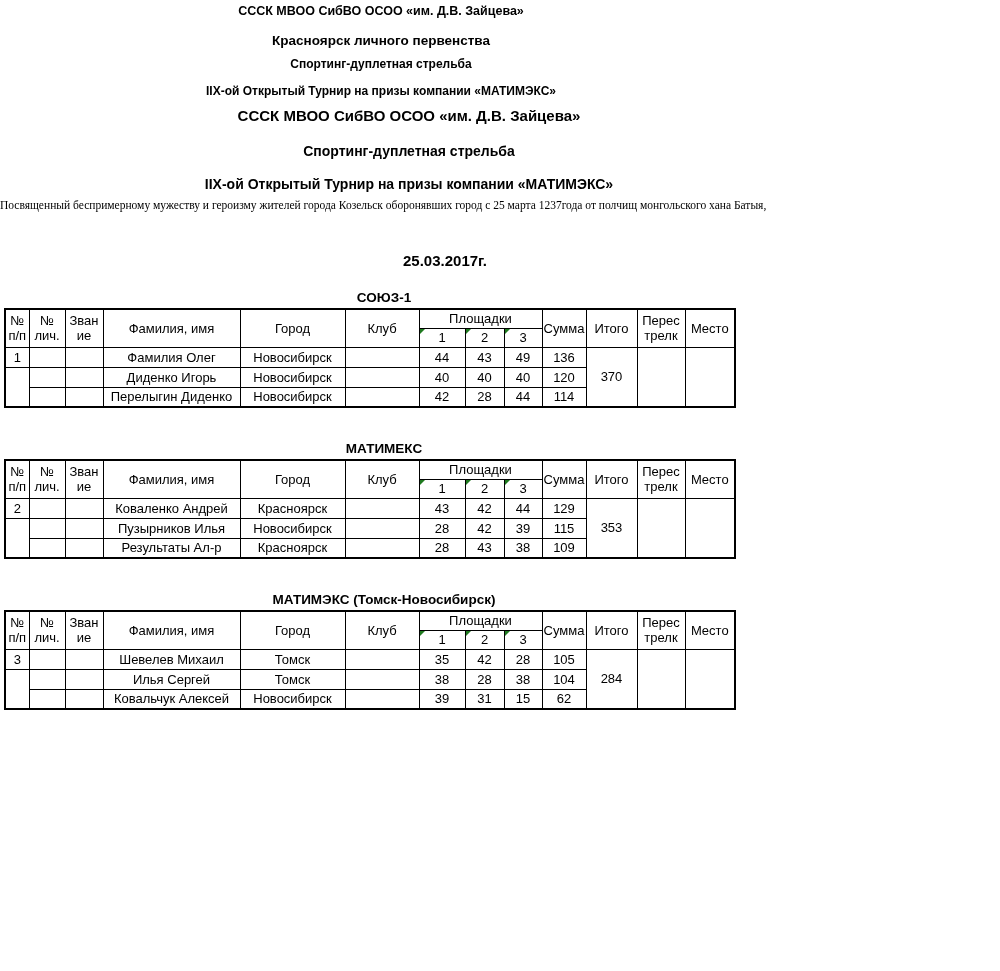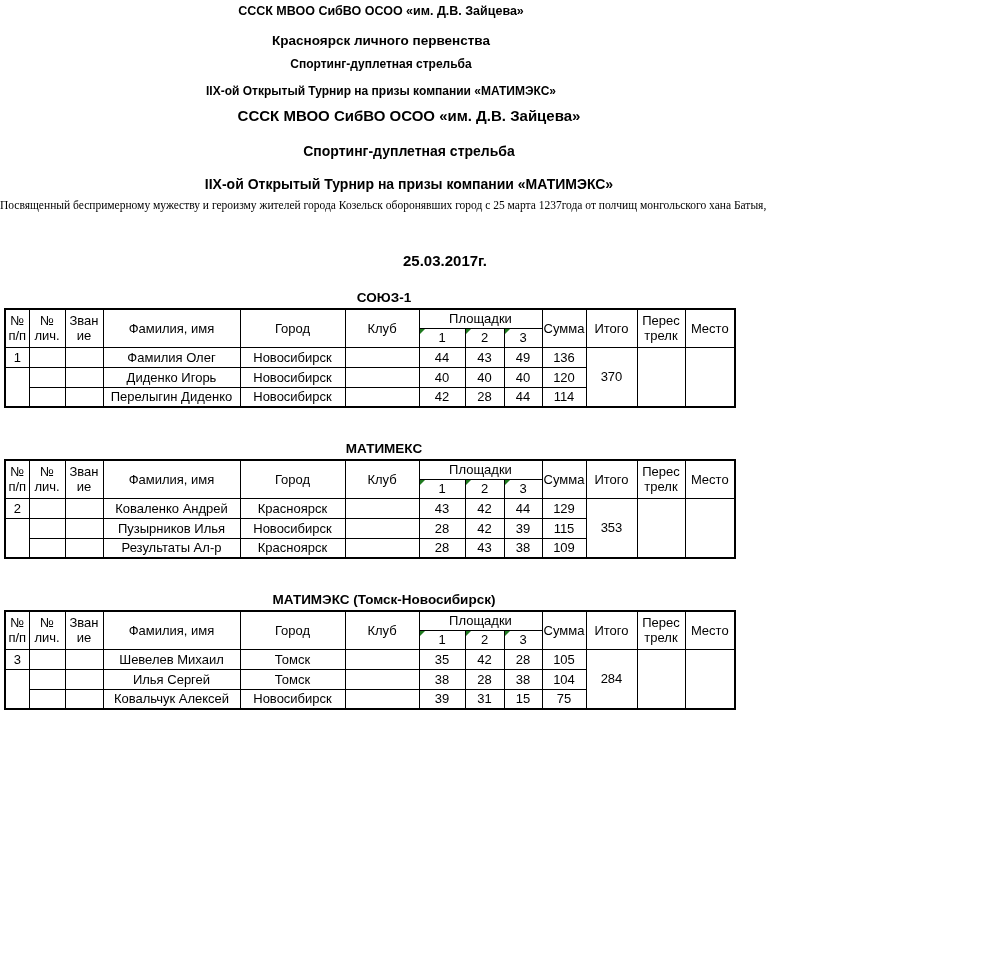--- a/index.html
+++ b/index.html
@@ -313,19 +313,19 @@
         </tr>
         <tr class="brow">
           <td></td>
           <td></td>
           <td class="name">Ковальчук Алексей</td>
           <td>Новосибирск</td>
           <td></td>
           <td>39</td>
           <td>31</td>
           <td>15</td>
-          <td>75</td>
+          <td>62</td>
         </tr>
       </tbody>
     </table>
   </div>
 
 </div>
 
 </body></html>

